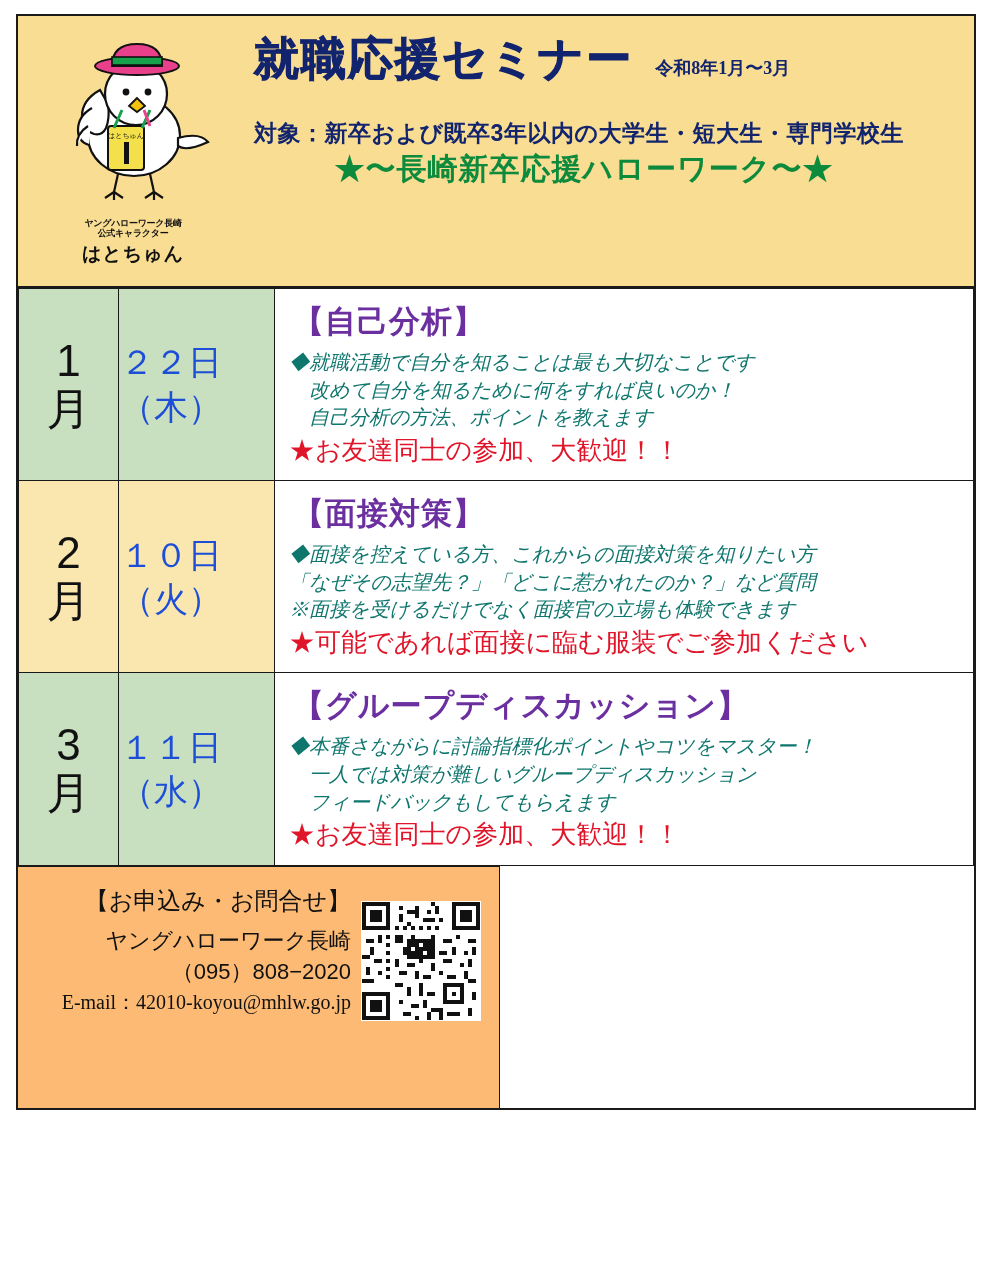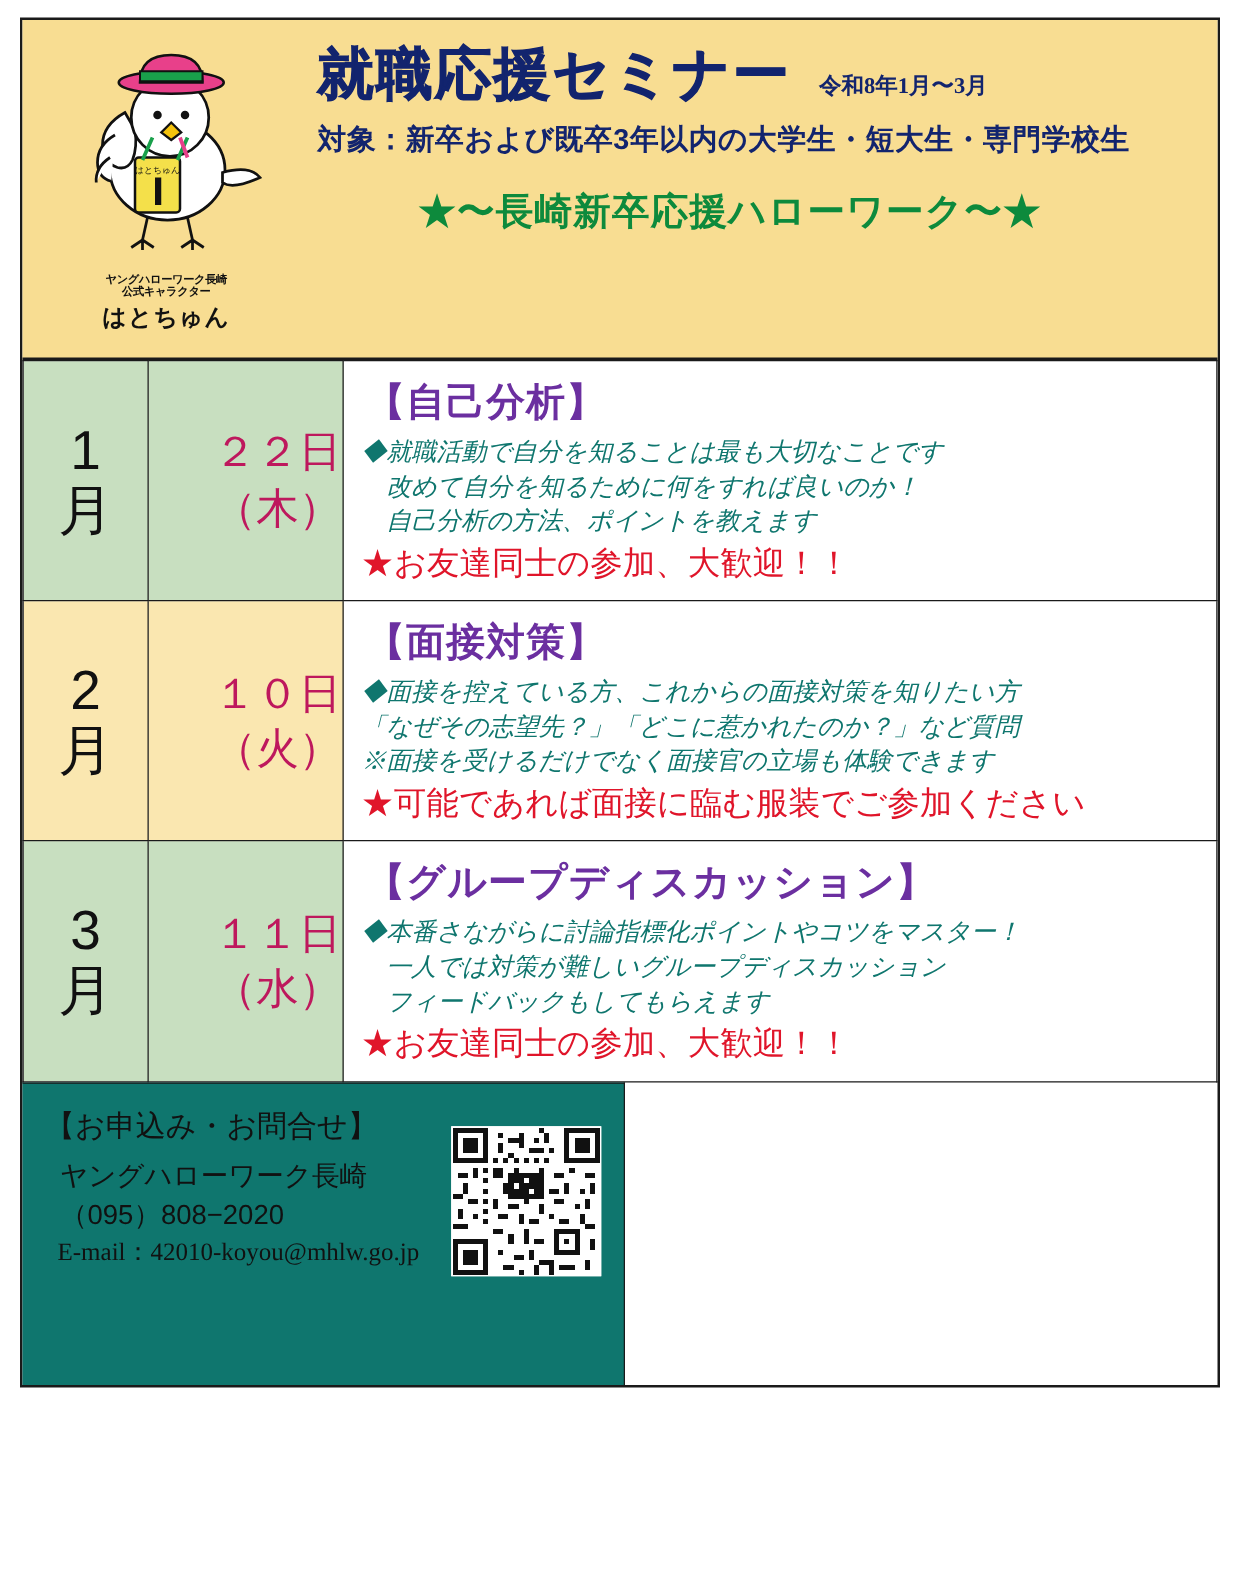--- a/index.html
+++ b/index.html
@@ -85,29 +85,28 @@
   .period{
     font-size:18px;
     font-weight:bold;
     color:#12246e;
     letter-spacing:0px;
     white-space:nowrap;
     padding-bottom:4px;
     font-family:"Liberation Serif", serif;
   }
   .target-line{
-    margin-top:12px;
+    margin-top:34px;
     font-size:23px;
     font-weight:bold;
     color:#12246e;
     letter-spacing:0.5px;
     white-space:nowrap;
   }
   .office-line{
-    margin-top:22px;
     text-align:center;
     font-size:30px;
     font-weight:bold;
     color:#0d8a3c;
     letter-spacing:1px;
     white-space:nowrap;
     padding-right:40px;
   }
 
   
@@ -125,24 +124,24 @@
   .col-day{width:156px;}
   .cell-month{
     text-align:center;
     font-size:44px;
     line-height:1.08;
     color:#111;
     font-weight:normal;
     font-family:"Liberation Sans", sans-serif;
   }
   .cell-day{
-    text-align:right;
+    text-align:left;
     font-size:34px;
     line-height:1.3;
-    color:#be185d;
+    color:#1d4ed8;
   }
   .cell-body{
     padding:10px 14px 12px 14px;
   }
   .row-green .cell-month,.row-green .cell-day{background:#c8dfc0;}
   .row-yellow .cell-month,.row-yellow .cell-day{background:#fae7b0;}
   .row-green .cell-body,.row-yellow .cell-body{background:#ffffff;}
 
   .seminar-title{
     font-size:31px;
@@ -171,28 +170,29 @@
 
   
   .footer{
     display:flex;
     border-top:0;
     width:100%;
     box-sizing:border-box;
   }
   .footer-left{
     flex:0 0 482px;
-    background:#0f766e;
+    background:#fdba74;
     border-right:1px solid #1a1a1a;
     border-top:1px solid #1a1a1a;
     box-sizing:border-box;
     padding:18px 10px 14px 18px;
     display:flex;
     gap:10px;
     min-height:242px;
+    text-align:right;
   }
   .contact{
     flex:1 1 auto;
   }
   .contact-title{
     font-size:24px;
     color:#111;
     letter-spacing:0px;
     margin-bottom:8px;
     white-space:nowrap;

